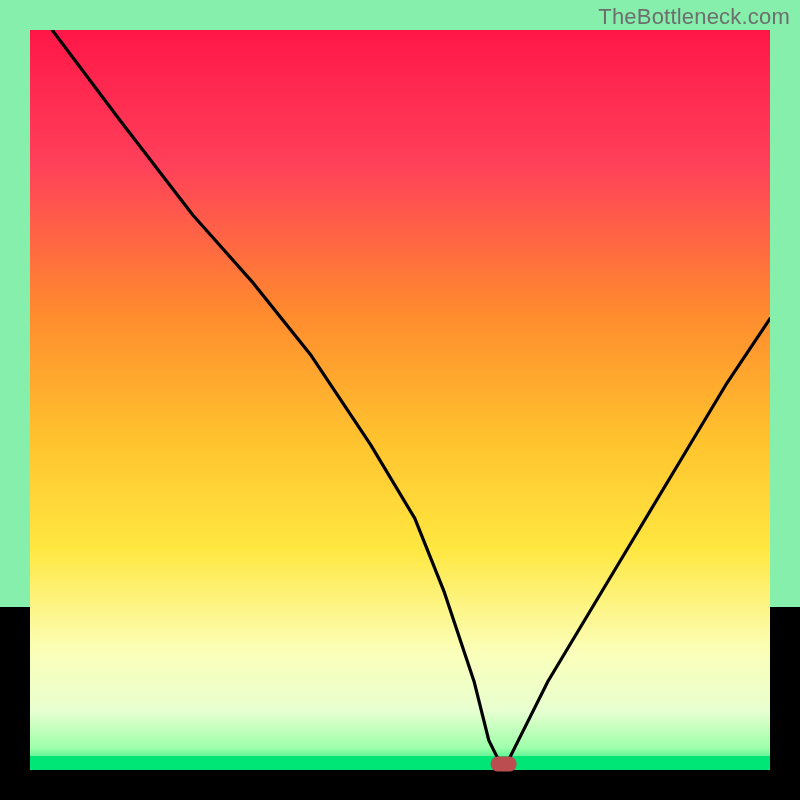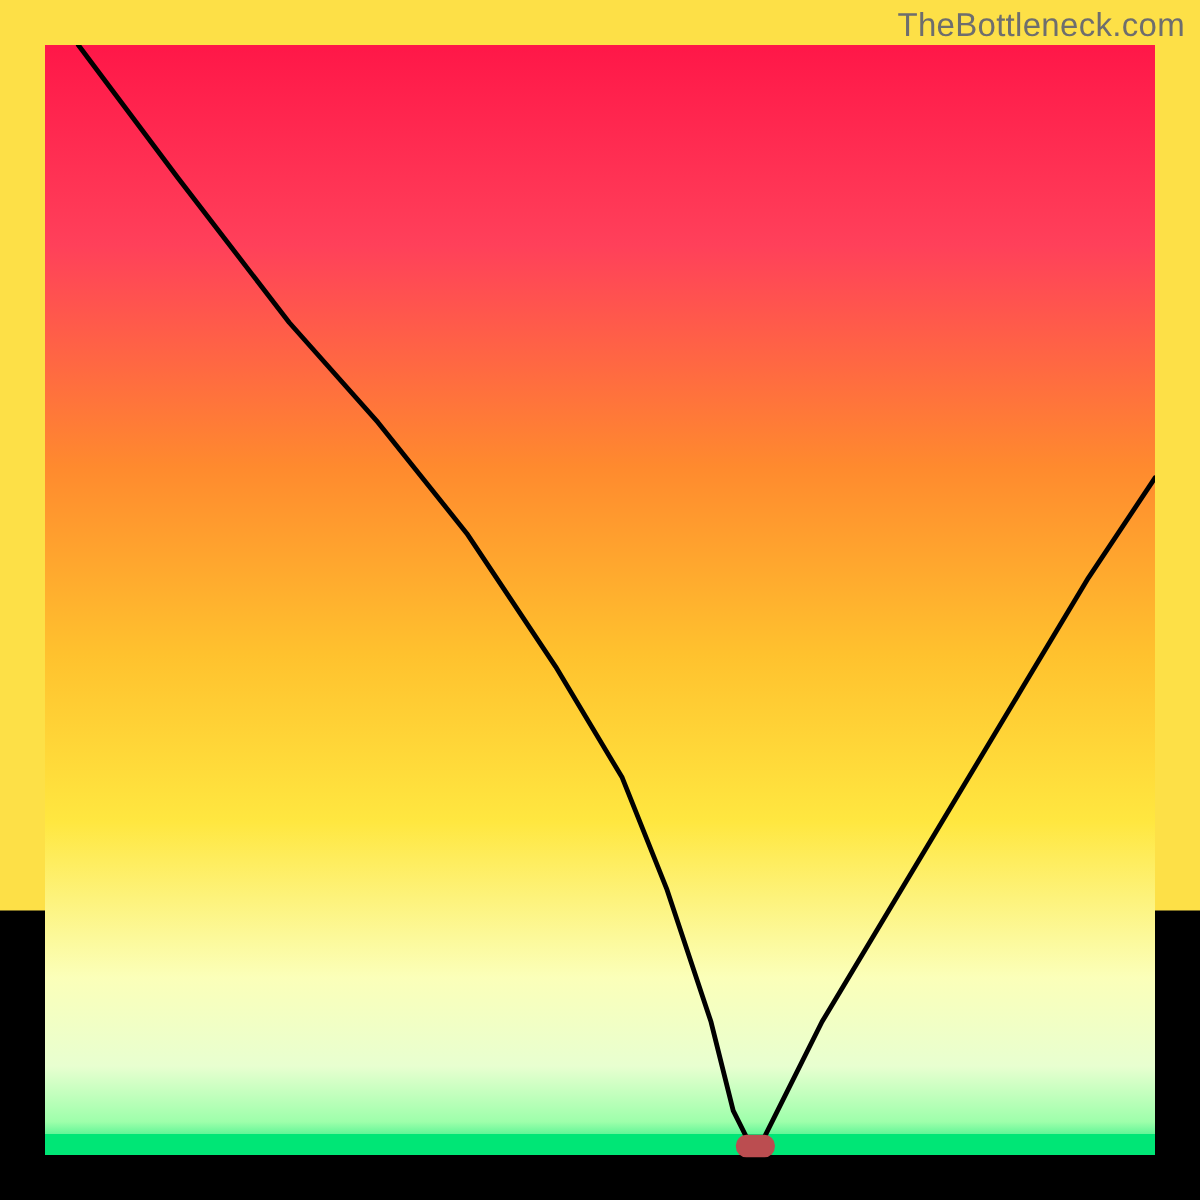--- a/index.html
+++ b/index.html
@@ -10,21 +10,21 @@
     background: #000;
     overflow: hidden;
     font-family: Arial, Helvetica, sans-serif;
   }
   .frame {
     position: absolute;
     top: 0;
     left: 0;
     width: 800px;
     height: 607px;
-    background: #fde047;
+    background: #86efac;
   }
   .watermark {
     position: absolute;
     top: 4px;
     right: 10px;
     color: #6e6e6e;
     font-size: 22px;
     font-weight: 500;
     letter-spacing: 0.2px;
     user-select: none;

